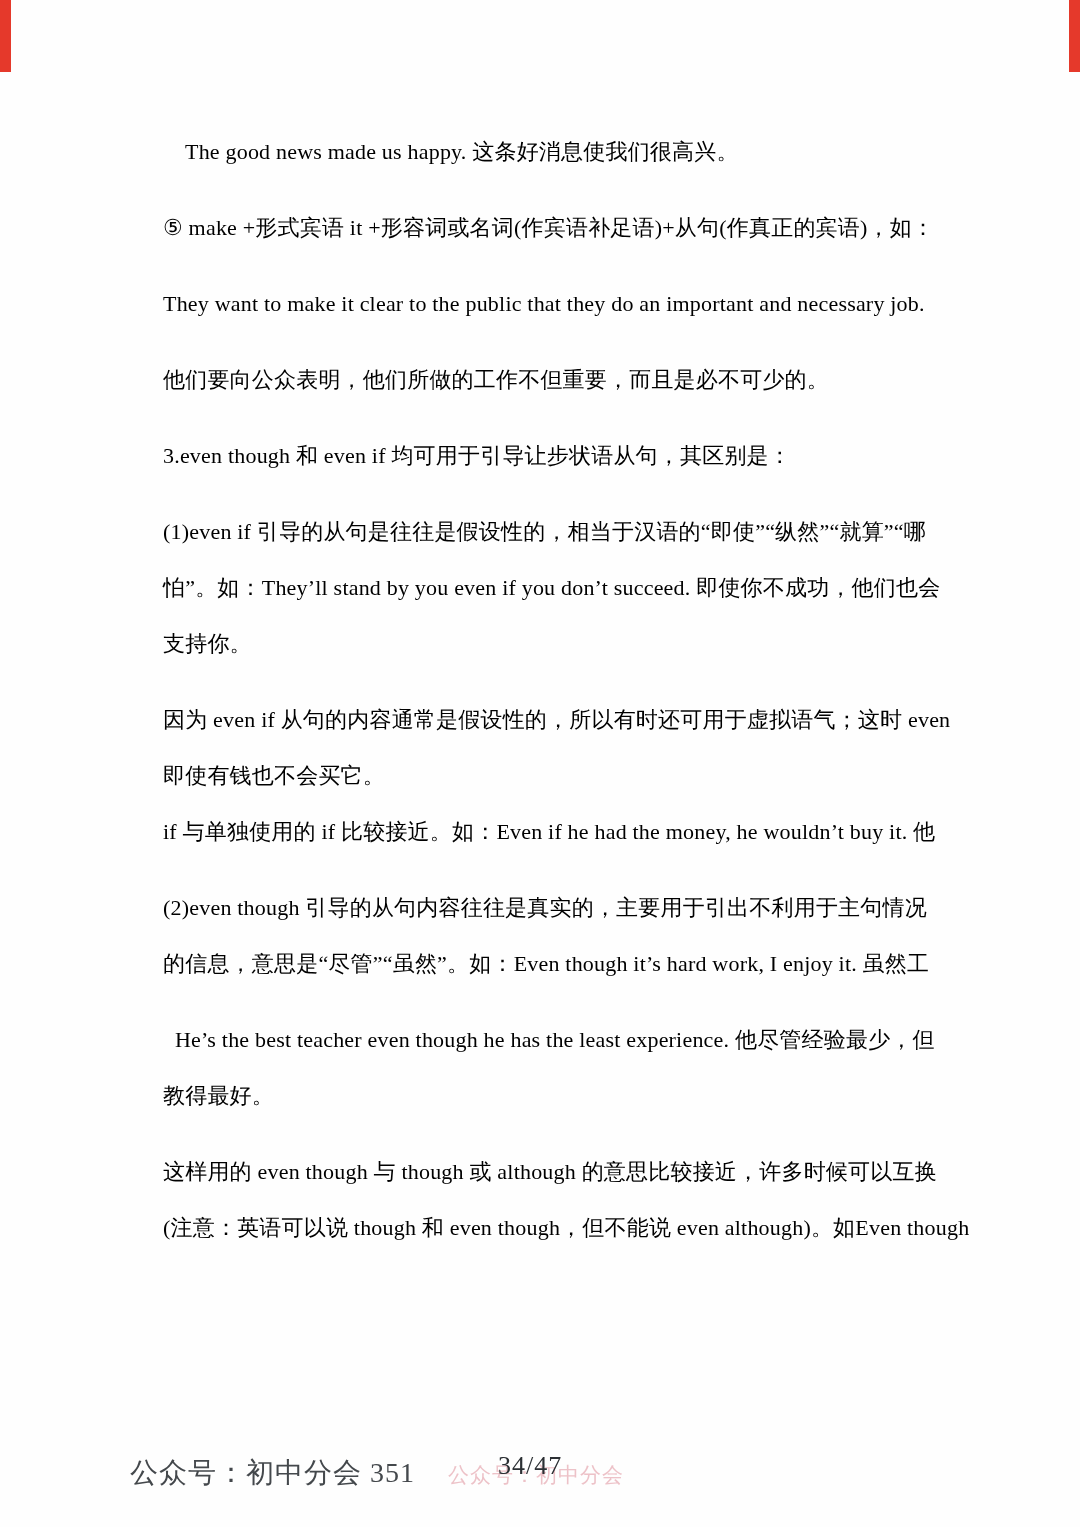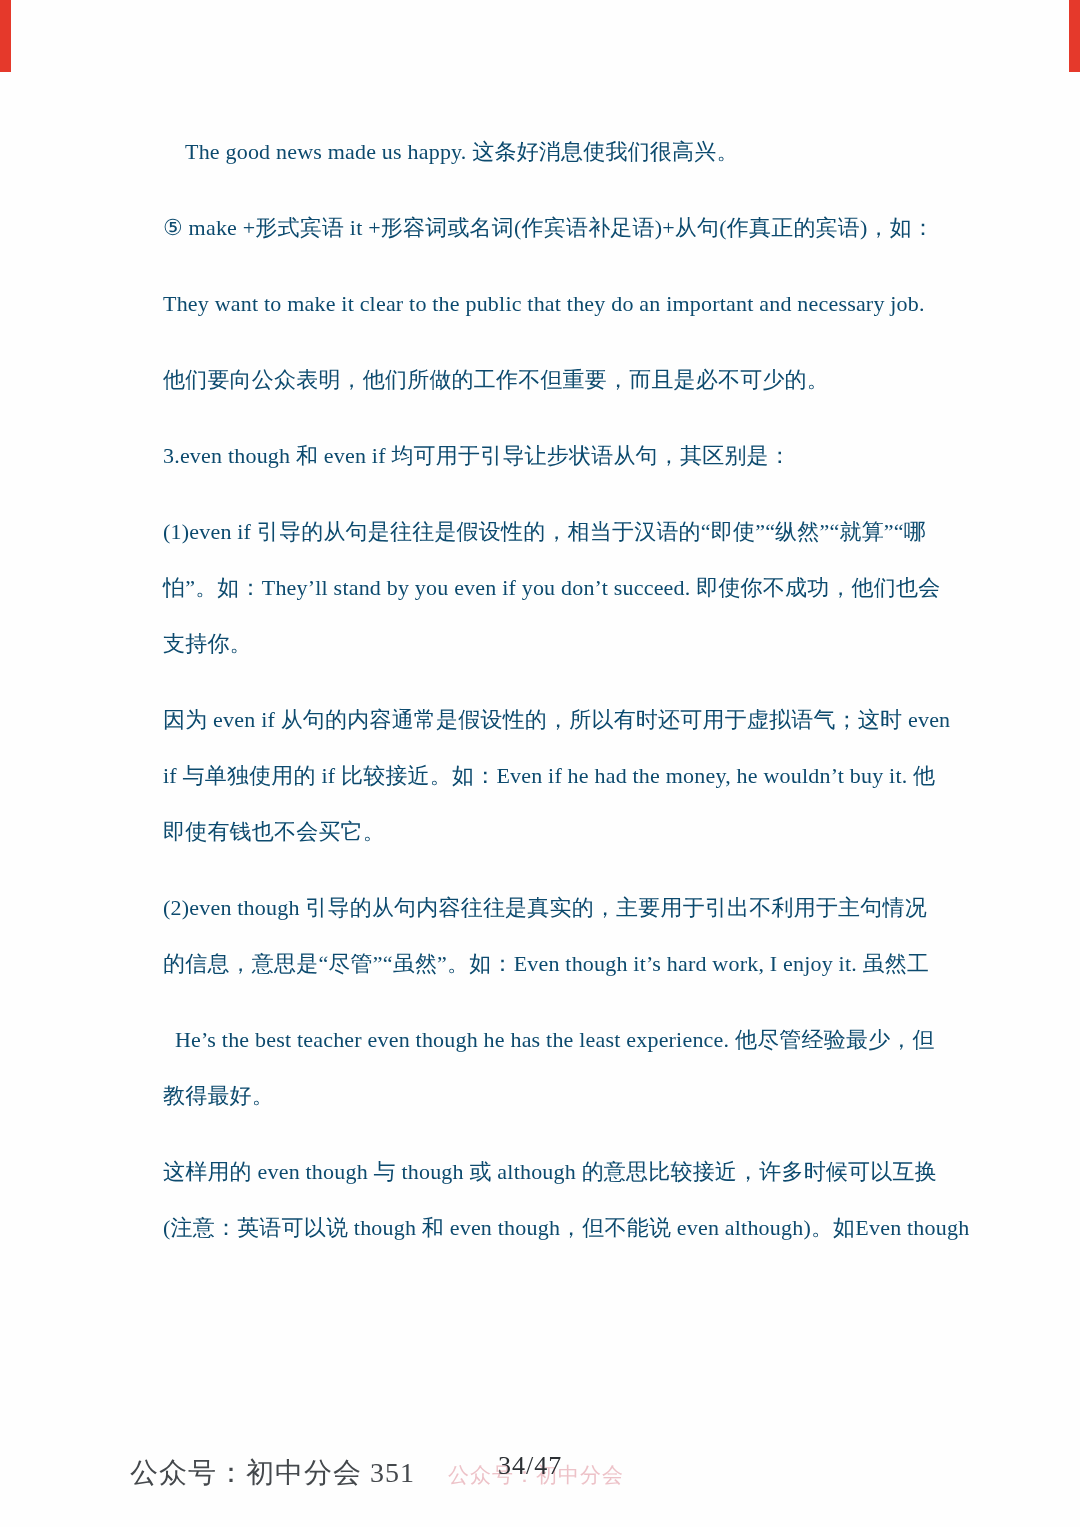--- a/index.html
+++ b/index.html
@@ -35,21 +35,21 @@
     width: 800px;
   }
   .para {
     margin: 0 0 20px 0;
   }
   .para .text-line {
     line-height: 56px;
     font-size: 22px;
     letter-spacing: 0.2px;
     white-space: nowrap;
-    color: #0c4a6e;
+    color: #000000;
   }
   .footer {
     position: absolute;
     left: 0;
     top: 1448px;
     width: 1080px;
     height: 48px;
   }
   .footer-left {
     position: absolute;
@@ -109,22 +109,22 @@
       <div class="para">
         <div class="text-line">3.even though 和 even if 均可用于引导让步状语从句，其区别是：</div>
       </div>
       <div class="para">
         <div class="text-line">(1)even if 引导的从句是往往是假设性的，相当于汉语的“即使”“纵然”“就算”“哪</div>
         <div class="text-line">怕”。如：They’ll stand by you even if you don’t succeed. 即使你不成功，他们也会</div>
         <div class="text-line">支持你。</div>
       </div>
       <div class="para">
         <div class="text-line">因为 even if 从句的内容通常是假设性的，所以有时还可用于虚拟语气；这时 even</div>
+        <div class="text-line">即使有钱也不会买它。</div>
         <div class="text-line">if 与单独使用的 if 比较接近。如：Even if he had the money, he wouldn’t buy it. 他</div>
-        <div class="text-line">即使有钱也不会买它。</div>
       </div>
       <div class="para">
         <div class="text-line">(2)even though 引导的从句内容往往是真实的，主要用于引出不利用于主句情况</div>
         <div class="text-line">的信息，意思是“尽管”“虽然”。如：Even though it’s hard work, I enjoy it. 虽然工</div>
       </div>
       <div class="para">
         <div class="text-line" style="padding-left: 12px;">He’s the best teacher even though he has the least experience. 他尽管经验最少，但</div>
         <div class="text-line">教得最好。</div>
       </div>
       <div class="para">

